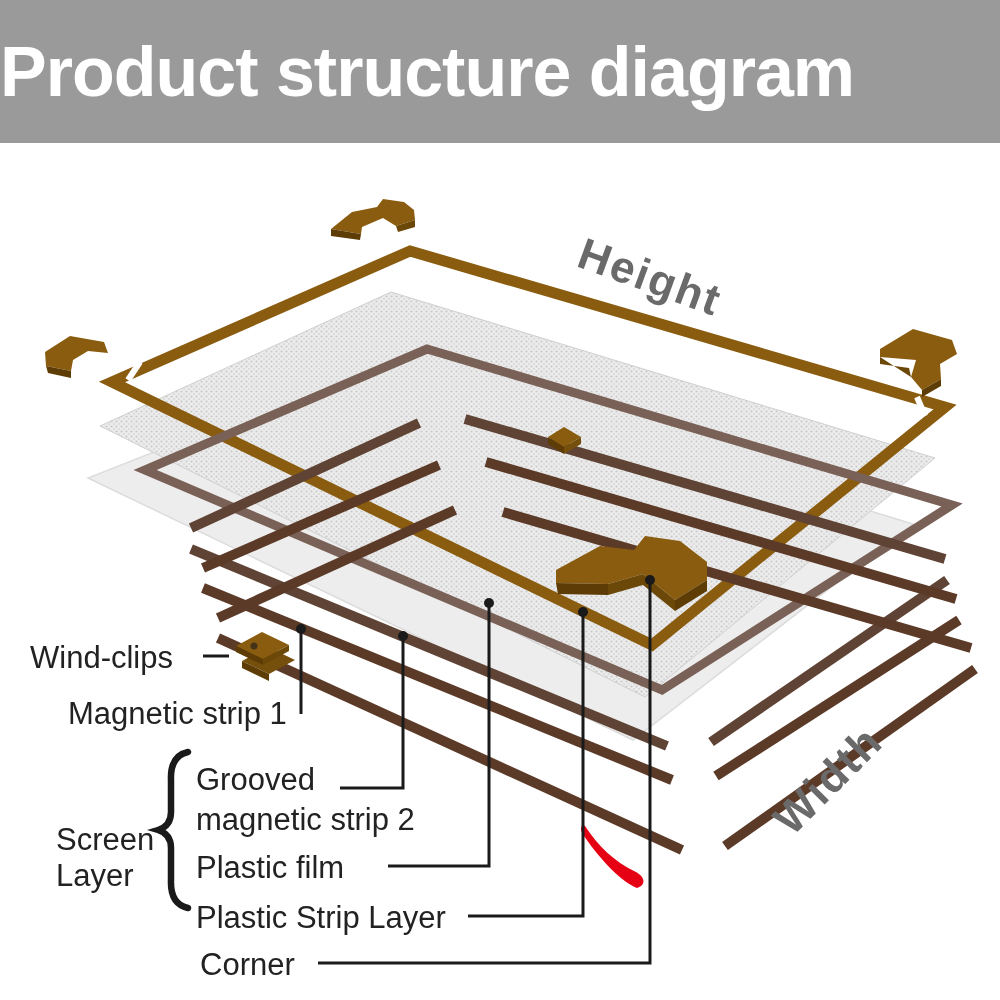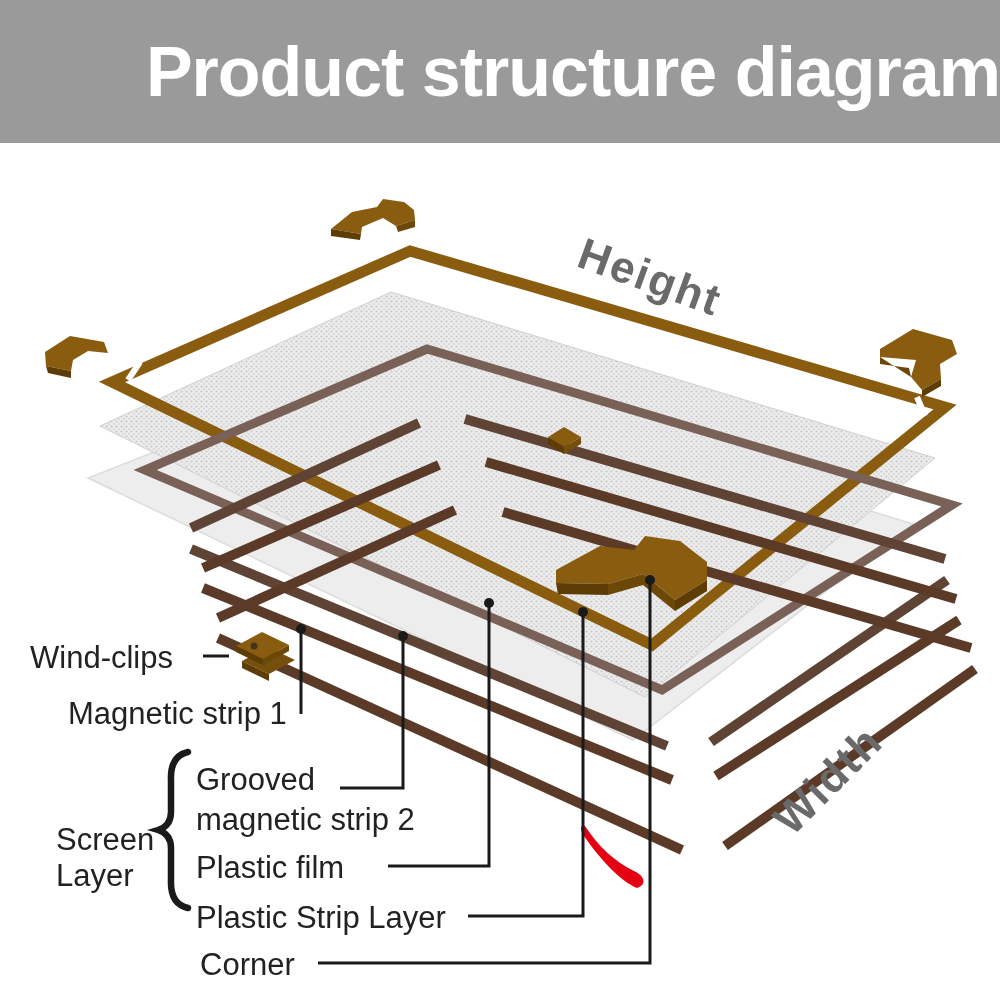--- a/index.html
+++ b/index.html
@@ -1,19 +1,19 @@
 <!DOCTYPE html>
 <html><head>
 <meta charset="utf-8">
 <style>
   html,body{margin:0;padding:0;background:#ffffff;}
   .stage{position:relative;width:1000px;height:1000px;overflow:hidden;background:#ffffff;
          font-family:"Liberation Sans", sans-serif;}
   .title-bar{position:absolute;left:0;top:0;width:1000px;height:143px;background:#9a9a9a;
-             display:flex;align-items:center;justify-content:flex-end;}
+             display:flex;align-items:center;justify-content:flex-start;}
   .title-bar span{color:#ffffff;font-size:70px;font-weight:bold;letter-spacing:-1px;white-space:nowrap;}
   svg{position:absolute;left:0;top:0;}
   text.lbl{font-family:"Liberation Sans", sans-serif;font-size:31px;fill:#222222;}
   text.dim{font-family:"Liberation Sans", sans-serif;font-size:44px;font-weight:bold;fill:#6a6a6a;letter-spacing:2px;}
 </style>
 </head>
 <body>
 
 <div class="stage">
 

